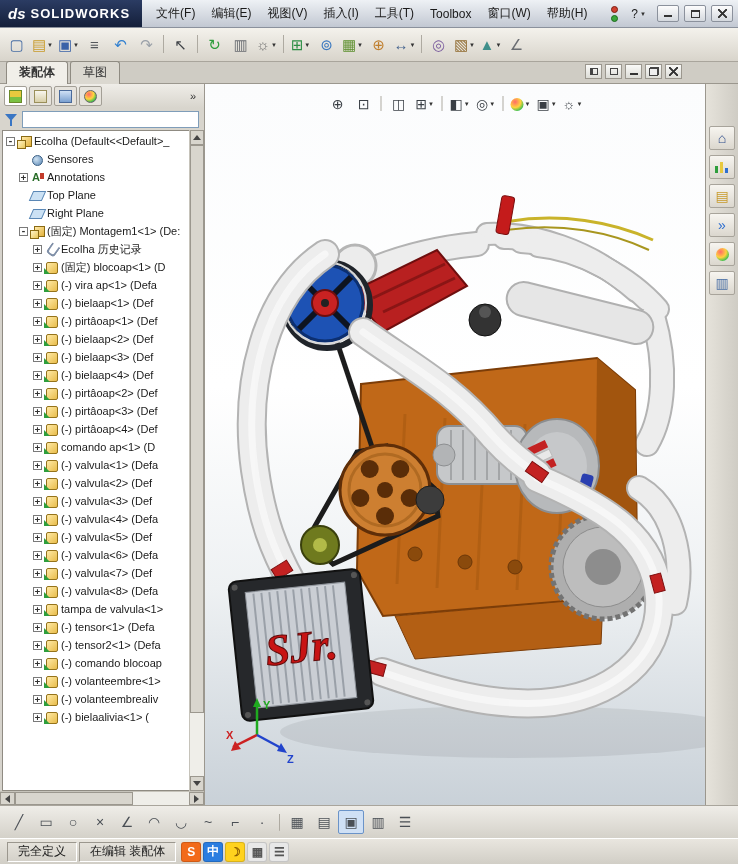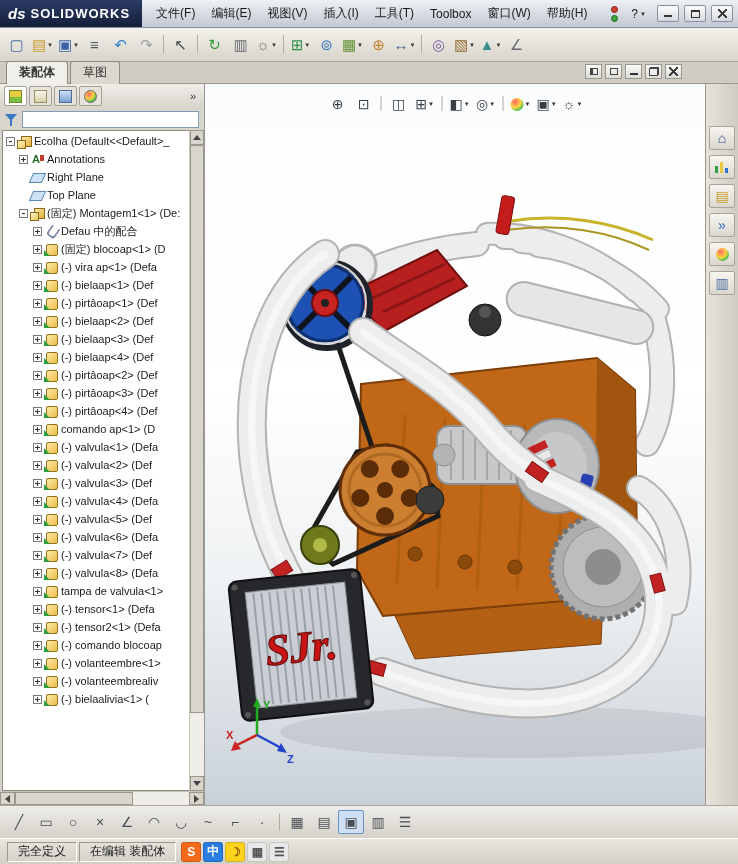--- a/index.html
+++ b/index.html
@@ -323,51 +323,56 @@
     <div class="tree-wrap">
       <div class="tree">
 
           <div class="tree-row" data-level="0">
             <span class="exp">-</span>
             <span class="ti" data-icon="asm"></span>
             <span class="t-label">Ecolha (Default&lt;&lt;Default&gt;_</span>
           </div>
 
 
+          <div class="tree-row" data-level="1">
+            <span class="exp"></span>
+            <span class="ti" data-icon="sensor"></span>
+            <span class="t-label">Sensores</span>
+          </div>
 
           <div class="tree-row" data-level="1">
             <span class="exp">+</span>
             <span class="ti" data-icon="ann"></span>
             <span class="t-label">Annotations</span>
           </div>
 
+
+          <div class="tree-row" data-level="1">
+            <span class="exp"></span>
+            <span class="ti" data-icon="plane"></span>
+            <span class="t-label">Top Plane</span>
+          </div>
 
           <div class="tree-row" data-level="1">
             <span class="exp"></span>
             <span class="ti" data-icon="plane"></span>
             <span class="t-label">Right Plane</span>
           </div>
 
-          <div class="tree-row" data-level="1">
-            <span class="exp"></span>
-            <span class="ti" data-icon="plane"></span>
-            <span class="t-label">Top Plane</span>
-          </div>
-
 
           <div class="tree-row" data-level="1">
             <span class="exp">-</span>
             <span class="ti" data-icon="asm"></span>
             <span class="t-label">(固定) Montagem1&lt;1&gt; (De:</span>
           </div>
 
           <div class="tree-row" data-level="2">
             <span class="exp">+</span>
             <span class="ti" data-icon="mates"></span>
-            <span class="t-label">Defau 中的配合</span>
+            <span class="t-label">Ecolha 历史记录</span>
           </div>
 
           <div class="tree-row" data-level="2">
             <span class="exp">+</span>
             <span class="ti" data-icon="part"></span>
             <span class="t-label">(固定) blocoap&lt;1&gt; (D</span>
           </div>
 
           <div class="tree-row" data-level="2">
             <span class="exp">+</span>

